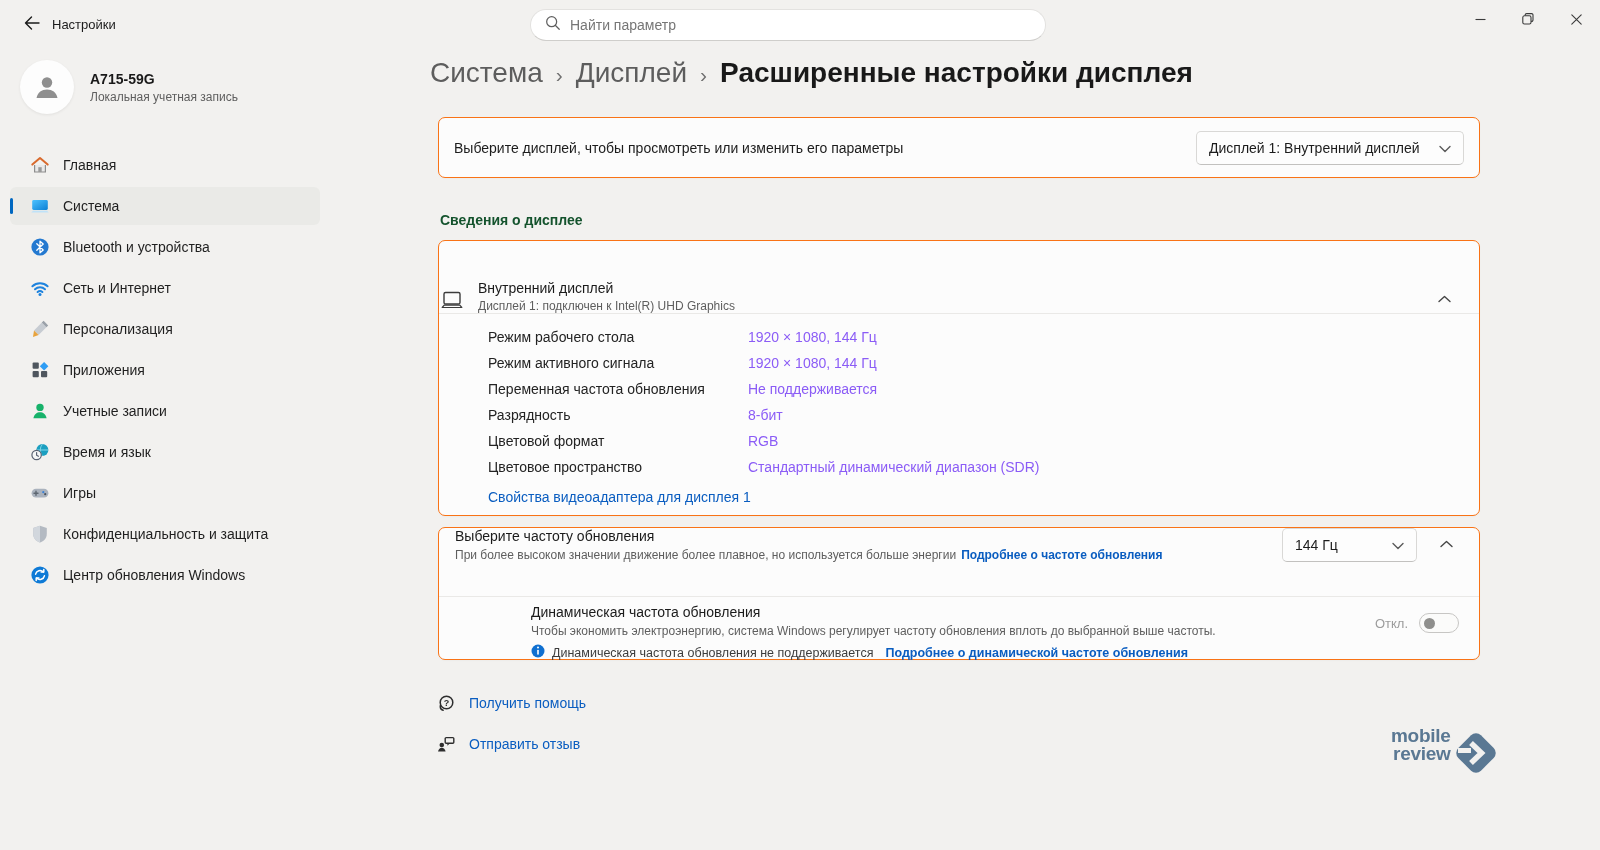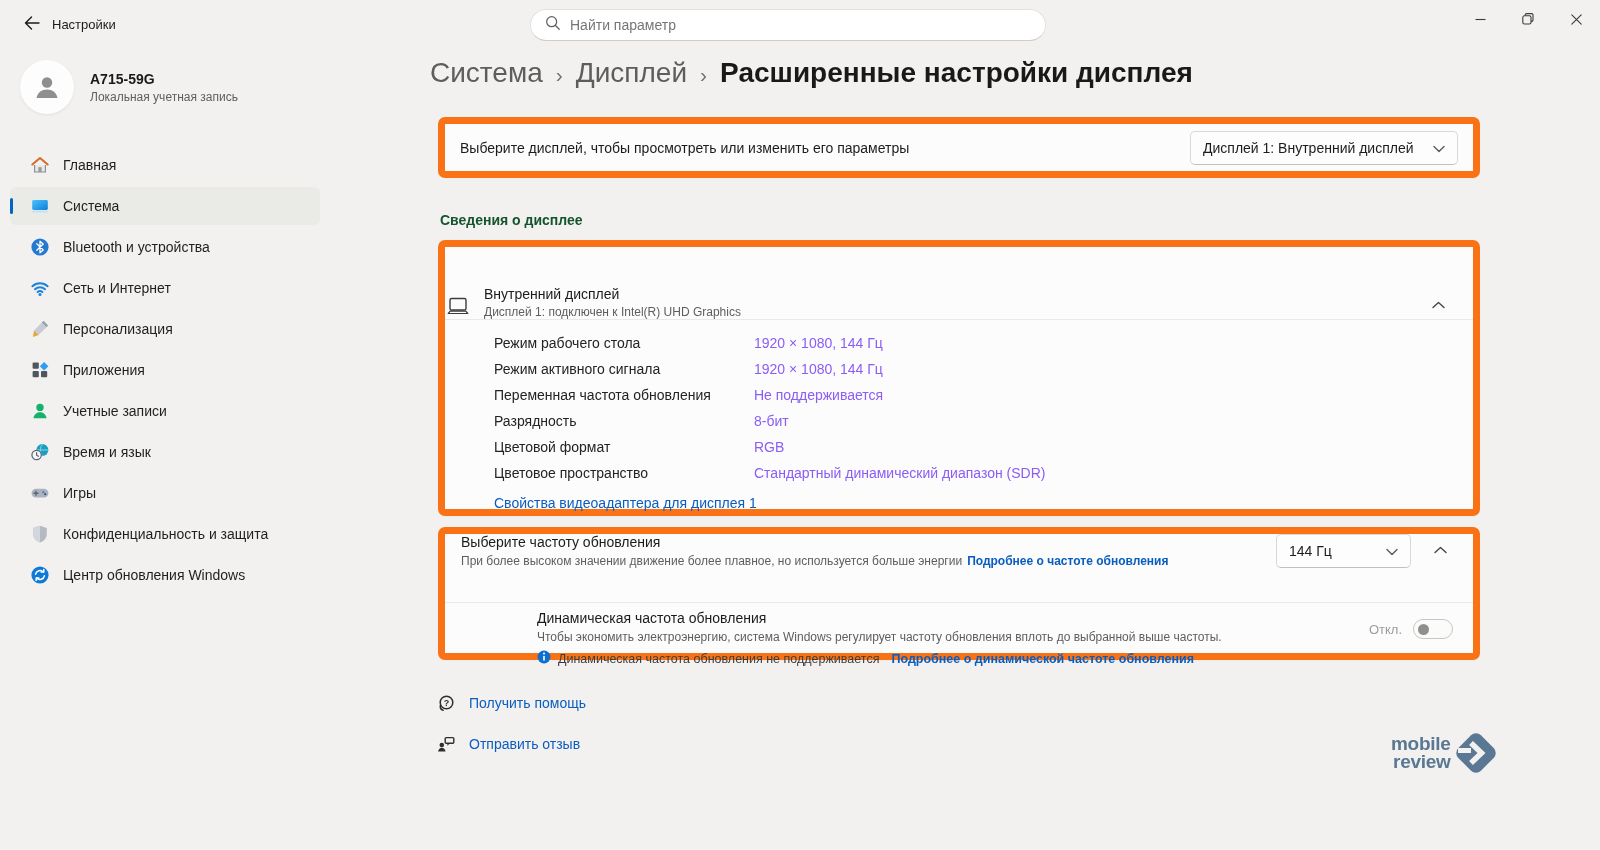--- a/index.html
+++ b/index.html
@@ -42,21 +42,21 @@
   .nav-icon svg { width:20px; height:20px; }
 
   
   .breadcrumb { position:absolute; left:430px; top:57px; font-size:28px;
     display:flex; align-items:center; gap:13px; white-space:nowrap; }
   .crumb { color:#5d5d5d; cursor:pointer; }
   .crumb-sep { color:#707070; font-size:21px; padding-top:3px; }
   .crumb-current { color:#191919; font-weight:700; }
 
   .card { position:absolute; left:438px; width:1042px; background:#fcfcfc;
-    border:7px solid #f97316; border-radius:7px; box-shadow:0 1px 2px rgba(0,0,0,.025); }
+    border:1px solid #f97316; border-radius:7px; box-shadow:0 1px 2px rgba(0,0,0,.025); }
   .card1 { top:117px; height:61px; display:flex; align-items:center; padding:0 15px; }
   .card1-label { font-size:14px; }
   .combo { display:flex; align-items:center; justify-content:space-between;
     height:34px; padding:0 12px; background:#fdfdfd; border:1px solid #d9d8d6;
     border-bottom-color:#c2c1bf; border-radius:5px; font-size:14px; color:#1c1c1c; cursor:pointer; }
   .combo-display { margin-left:auto; width:268px; }
   .combo-hz { margin-left:auto; width:135px; }
 
   .section-title { position:absolute; left:440px; top:212px; font-size:14px; font-weight:700; color:#14532d; }
 
@@ -88,21 +88,21 @@
   .toggle-label { font-size:13px; color:#9c9c9c; }
   .toggle { width:40px; height:20px; border:1px solid #c7c6c4; border-radius:10px;
     position:relative; background:#fbfbfa; cursor:pointer; }
   .toggle-knob { position:absolute; left:4px; top:3.5px; width:11px; height:11px; border-radius:50%; background:#8f8f8d; }
 
   .footer-links { position:absolute; left:436px; top:693px; display:flex; flex-direction:column; gap:21px; }
   .flink-row { display:flex; align-items:center; gap:13px; }
   .flink-icon { width:20px; height:20px; display:flex; }
   .flink { font-size:14px; color:var(--link,#0a5dc0); cursor:pointer; }
 
-  .watermark { position:absolute; left:1391px; top:727px; display:flex; align-items:center; }
+  .watermark { position:absolute; left:1391px; top:727px; display:flex; }
   .wm-text { text-align:right; font-size:19px; font-weight:700; color:var(--logo,#5a7893);
     line-height:18px; letter-spacing:-0.3px; }
   .wm-diamond { width:52px; height:52px; }
 
   a, .link-inline, .flink, .adapter-link { text-decoration:none; }
 </style>
 </head>
 <body>
 
 <div class="app">

